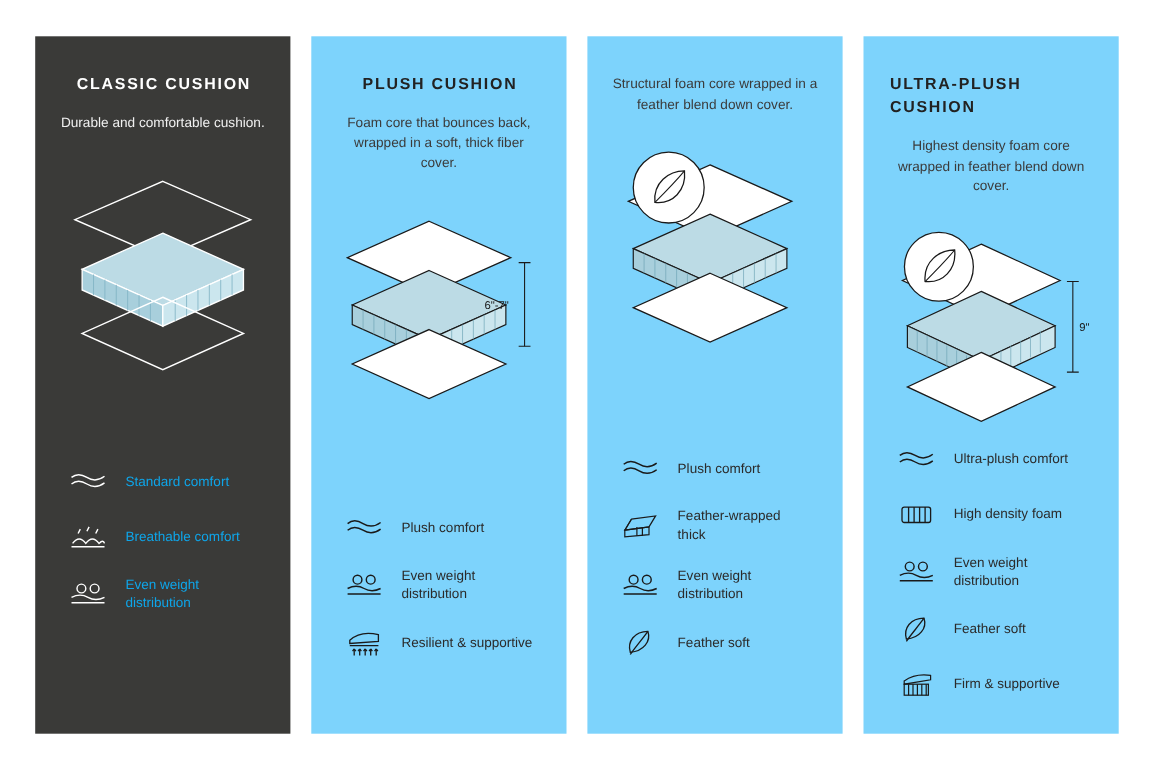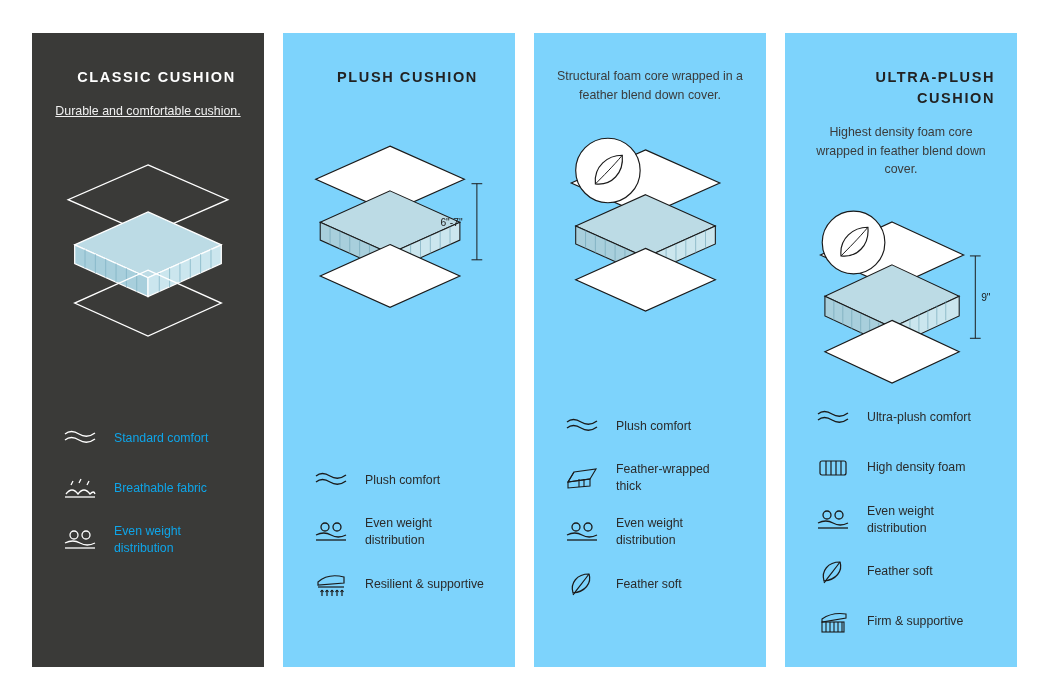--- a/index.html
+++ b/index.html
@@ -40,33 +40,33 @@
     color: #ffffff;
   }
   .card.light {
     background: #7dd3fc;
     color: #222222;
   }
   .card-title {
     font-size: 14.5px;
     font-weight: bold;
     letter-spacing: 1.6px;
-    text-align: right;
+    text-align: left;
     line-height: 1.45;
     text-transform: uppercase;
-    margin: 0 0 14px 17px;
+    margin: 0 0 14px 2px;
   }
   .card-desc {
     font-size: 12.4px;
     line-height: 1.5;
     text-align: center;
     margin: 0;
     max-width: 190px;
   }
-  .card.dark .card-desc { color: #f0f0f0; text-decoration: underline; }
+  .card.dark .card-desc { color: #f0f0f0; }
   .card.light .card-desc { color: #3b3b3b; }
 
   .diagram {
     margin-top: 14px;
     height: 215px;
     width: 100%;
     display: flex;
     align-items: center;
     justify-content: center;
     position: relative;
@@ -162,38 +162,39 @@
         <span class="flabel">Standard comfort</span>
       </div>
       <div class="feature">
         <span class="ficon">
           <svg width="34" height="24" viewBox="0 0 34 24" fill="none" stroke="#ffffff" stroke-width="1.3">
             <path d="M3 18 Q9 10 15 18 Q21 10 27 18 Q31 14 32 18"></path>
             <line x1="2" y1="21" x2="32" y2="21"></line>
             <path d="M8 9 l2 -4 M16 7 l2 -4 M24 9 l2 -4"></path>
           </svg>
         </span>
-        <span class="flabel">Breathable fabric</span>
+        <span class="flabel">Breathable comfort</span>
       </div>
       <div class="feature">
         <span class="ficon">
           <svg width="34" height="24" viewBox="0 0 34 24" fill="none" stroke="#ffffff" stroke-width="1.3">
             <circle cx="11" cy="7" r="4"></circle>
             <circle cx="23" cy="7" r="4"></circle>
             <path d="M2 15 Q10 11 17 15 Q24 19 32 15"></path>
             <line x1="2" y1="20" x2="32" y2="20"></line>
           </svg>
         </span>
         <span class="flabel">Even weight distribution</span>
       </div>
     </div>
   </div>
 
   <div class="card light card-plush">
     <h2 class="card-title">PLUSH CUSHION</h2>
+    <p class="card-desc">Foam core that bounces back, wrapped in a soft, thick fiber cover.</p>
 
     <div class="diagram">
       <svg width="210" height="210" viewBox="0 0 210 210">
         <g stroke="#1a1a1a" stroke-width="1.3" fill="#ffffff">
           <polygon points="95,18 178,55 95,92 12,55"></polygon>
         </g>
         <g>
           <polygon points="95,68 173,103 95,138 17,103" fill="#bcdbe5" stroke="#1a1a1a" stroke-width="1.2"></polygon>
           <polygon points="17,103 95,138 95,158 17,123" fill="#a8cfdc" stroke="#1a1a1a" stroke-width="1.2"></polygon>
           <polygon points="173,103 95,138 95,158 173,123" fill="#cbe6ee" stroke="#1a1a1a" stroke-width="1.2"></polygon>

